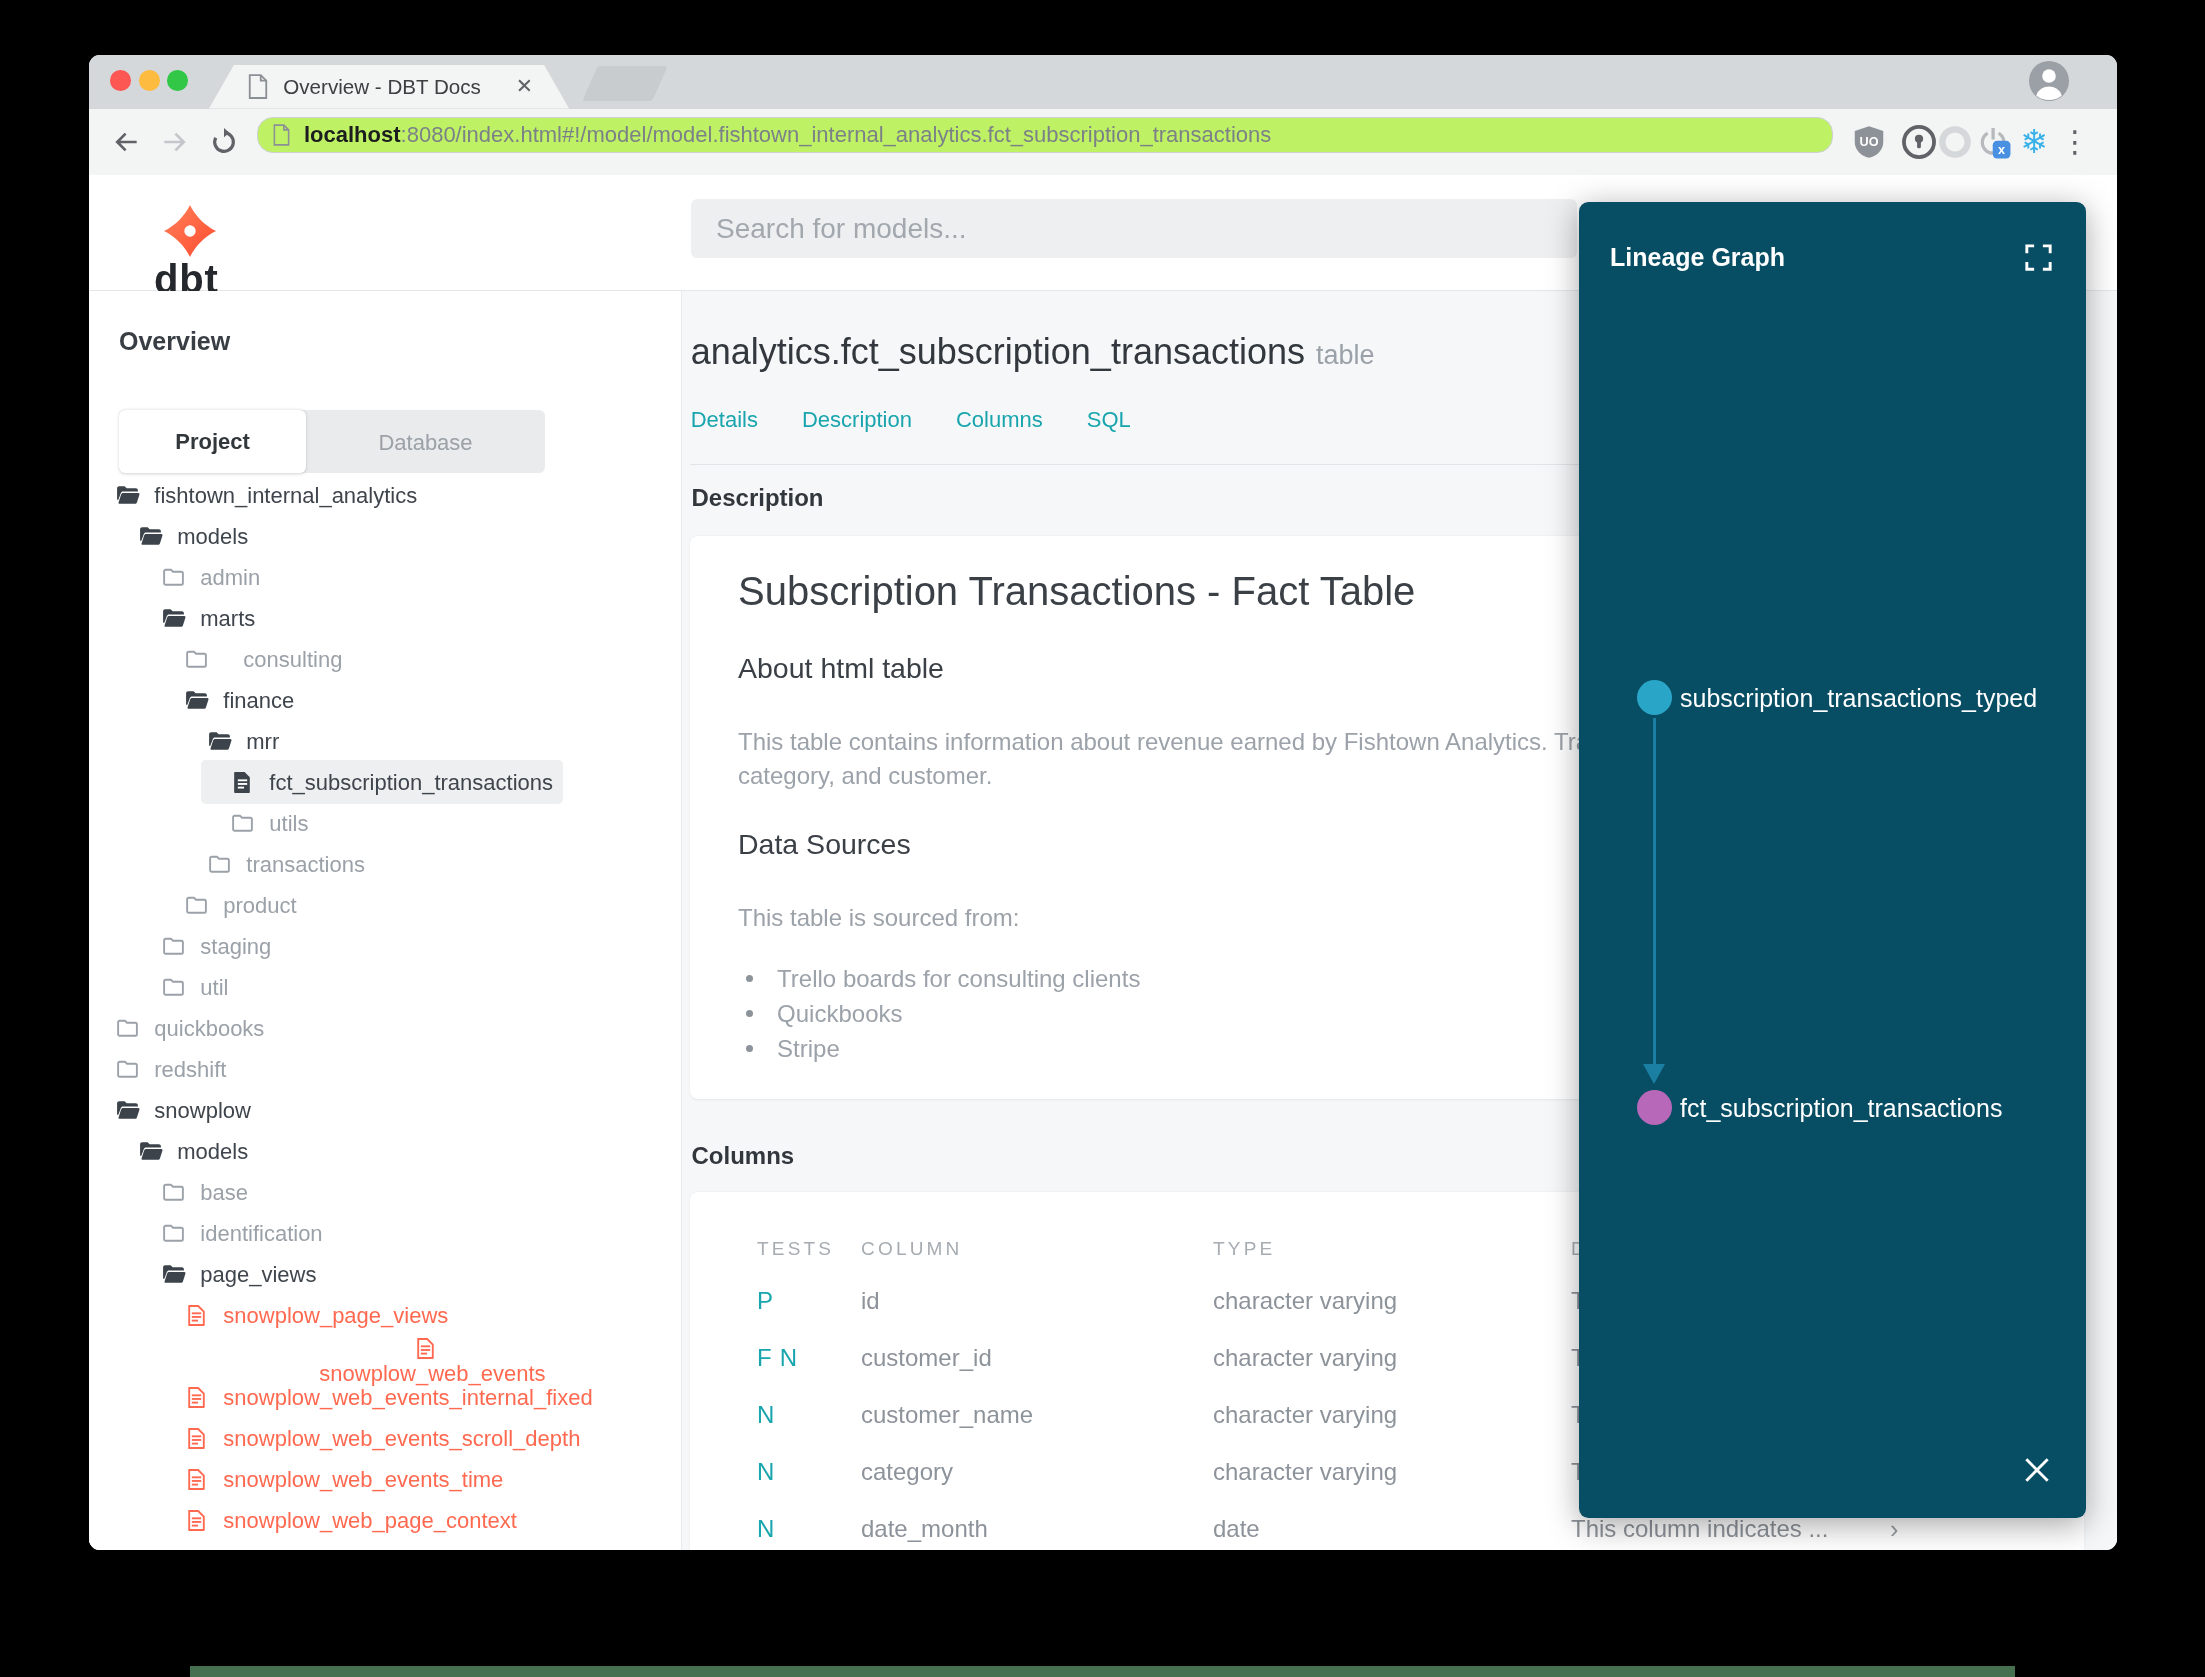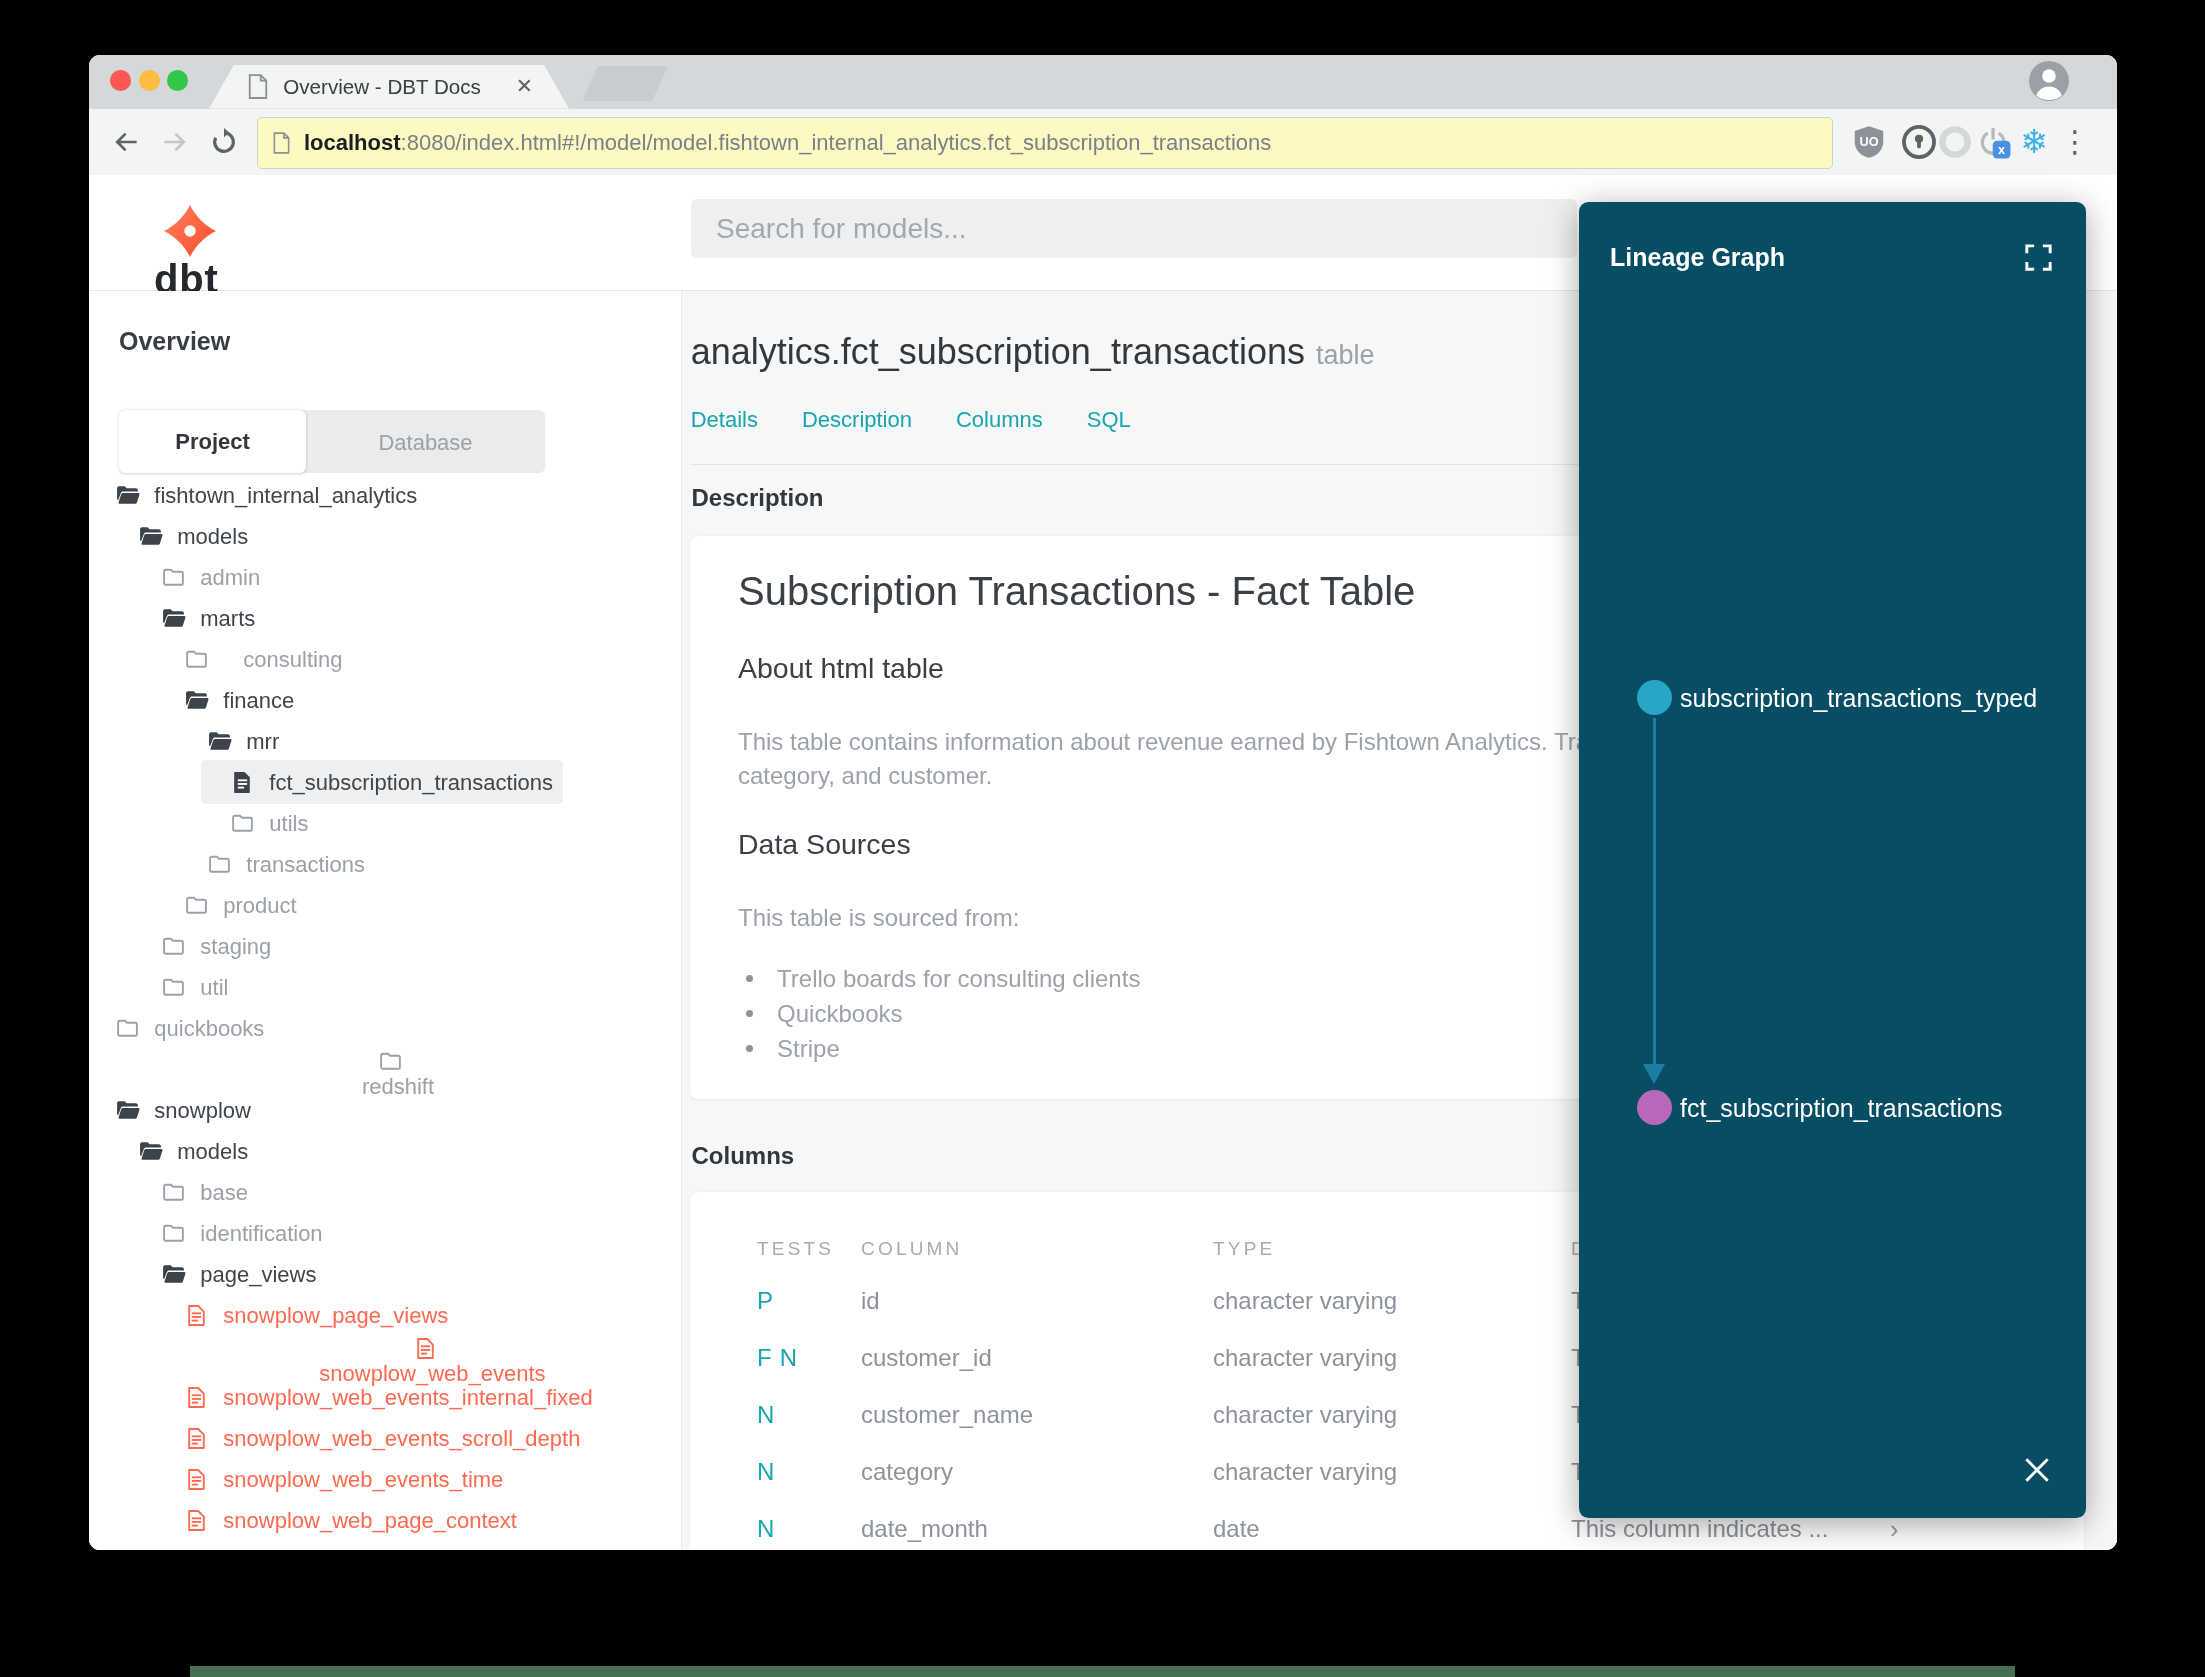--- a/index.html
+++ b/index.html
@@ -27,22 +27,22 @@
   .tab-title{margin-left:14.3px;font-size:20.6px;color:#3c4043;white-space:nowrap;overflow:hidden;flex:1;}
   .tab-close{margin-right:36px;font-size:20.6px;color:#5f6368;line-height:1;}
   .newtab-btn{position:absolute;left:501px;top:11px;width:70px;height:35px;background:#c9cccf;
     transform:skewX(-24deg);border-radius:3.2px;}
   .avatar{position:absolute;right:44px;top:1.6px;width:48px;height:48px;}
   
   .toolbar{position:absolute;left:0;top:54px;width:100%;height:67px;background:#f3f4f4;
     border-bottom:1.6px solid #cfd2d5;box-sizing:border-box;}
   .nav-ic{position:absolute;top:17.4px;width:32px;height:32px;}
   .ic-back{left:20.6px;} .ic-fwd{left:70px;} .ic-reload{left:119px;}
-  .urlbar{position:absolute;left:168px;top:8px;width:1576px;height:52px;background:#fef9c3;
-    border:1.6px solid #ccd0d3;border-radius:5px;box-sizing:border-box;display:flex;align-items:center;}
+  .urlbar{position:absolute;left:168px;top:8px;width:1576px;height:36px;background:#bef264;
+    border:1.6px solid #ccd0d3;border-radius:16px;box-sizing:border-box;display:flex;align-items:center;}
   .url-doc{margin-left:14.3px;width:19px;height:24px;flex:0 0 auto;}
   .url-text{margin-left:12.7px;font-size:22px;white-space:nowrap;overflow:hidden;}
   .url-host{color:#1b1d1f;font-weight:bold;}
   .url-rest{color:#7b8187;}
   .ext{position:absolute;top:14.3px;width:38px;height:38px;}
   .ext-ubo{left:1761px;} .ext-1p{left:1811px;} .ext-circle{left:1847px;}
   .ext-power{left:1886px;} .ext-snow{left:1926px;font-size:33px;color:#38b1e8;line-height:38px;text-align:center;}
   .ext-menu{left:1967px;font-size:30px;color:#5f6368;line-height:38px;text-align:center;letter-spacing:0;}
   
   .app-header{position:absolute;left:0;top:120px;width:100%;height:116px;background:#fff;
@@ -311,21 +311,21 @@
                 <path fill="none" stroke="#9aa1a8" stroke-width="1.8" d="M3 6c0-.8.7-1.5 1.5-1.5h5l2 2h8c.8 0 1.5.7 1.5 1.5v9.5c0 .8-.7 1.5-1.5 1.5h-15C3.7 19 3 18.3 3 17.5z"></path>
               </svg></span>
             <span class="tlabel">util</span>
           </div>
           <div class="tree-row grey" style="padding-left: 26px;">
             <span class="ticon"><svg viewBox="0 0 24 24">
                 <path fill="none" stroke="#9aa1a8" stroke-width="1.8" d="M3 6c0-.8.7-1.5 1.5-1.5h5l2 2h8c.8 0 1.5.7 1.5 1.5v9.5c0 .8-.7 1.5-1.5 1.5h-15C3.7 19 3 18.3 3 17.5z"></path>
               </svg></span>
             <span class="tlabel">quickbooks</span>
           </div>
-          <div class="tree-row grey" style="padding-left: 26px; flex-direction: column;">
+          <div class="tree-row grey" style="padding-left: 26px;">
             <span class="ticon"><svg viewBox="0 0 24 24">
                 <path fill="none" stroke="#9aa1a8" stroke-width="1.8" d="M3 6c0-.8.7-1.5 1.5-1.5h5l2 2h8c.8 0 1.5.7 1.5 1.5v9.5c0 .8-.7 1.5-1.5 1.5h-15C3.7 19 3 18.3 3 17.5z"></path>
               </svg></span>
             <span class="tlabel">redshift</span>
           </div>
           <div class="tree-row dark" style="padding-left: 26px;">
             <span class="ticon"><svg viewBox="0 0 24 24">
                 <path fill="#3c434a" d="M2 5c0-1.1.9-2 2-2h5.2l2 2H20c1.1 0 2 .9 2 2v1.2H7.6c-.9 0-1.7.6-2 1.5L3.2 16H2z"></path>
                 <path fill="#3c434a" d="M7.8 9.7h14.7c.7 0 1.2.7 1 1.4l-2.4 7.4c-.3.9-1.1 1.5-2 1.5H4.4c-.7 0-1.2-.7-1-1.4l2.4-7.4c.3-.9 1.1-1.5 2-1.5z"></path>
               </svg></span>

